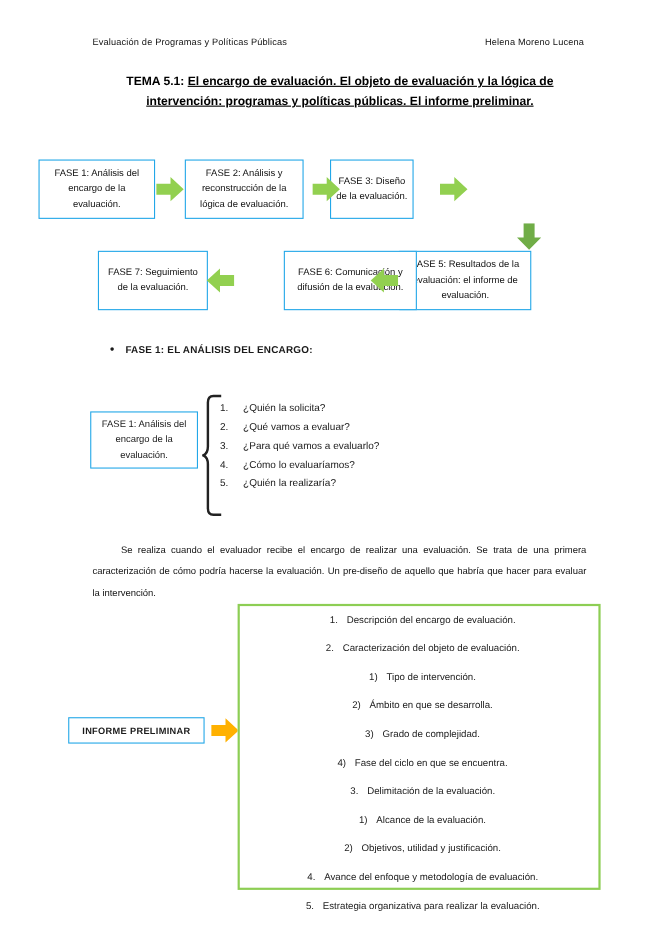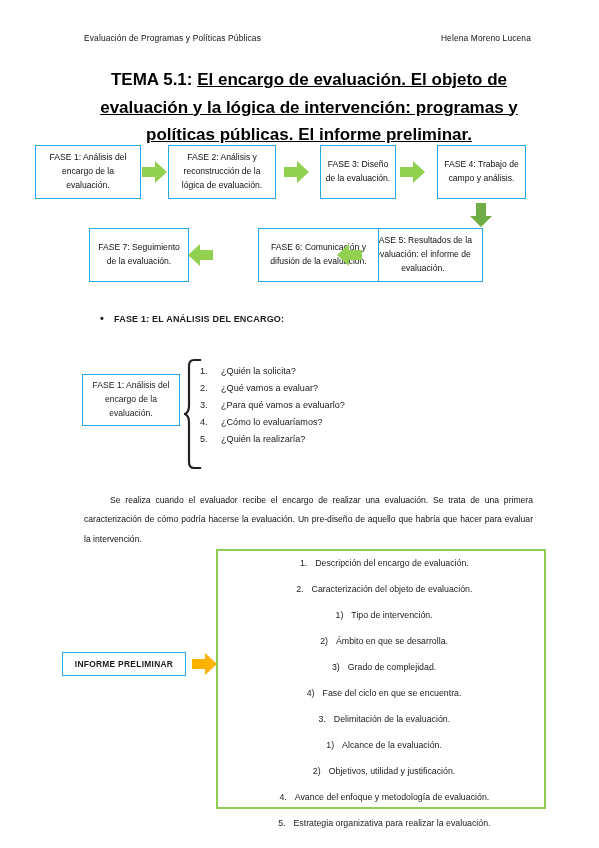--- a/index.html
+++ b/index.html
@@ -36,21 +36,21 @@
     color: #111;
     gap: 44px;
   }
 
   .doc-title {
     position: absolute;
     top: 66px;
     left: 84px;
     width: 450px;
     text-align: center;
-    font-size: 17px;
+    font-size: 11px;
     font-weight: bold;
     line-height: 1.62;
     color: #000;
   }
   .doc-title .plain { text-decoration: none; }
   .doc-title .ul { text-decoration: underline; }
 
   
   .flow { position: absolute; left: 0; top: 0; width: 599px; height: 848px; }
 
@@ -195,22 +195,21 @@
   </div>
 
   <div class="doc-title">
     <span class="plain">TEMA 5.1: </span><span class="ul">El encargo de evaluación. El objeto de evaluación y la lógica de intervención: programas y políticas públicas. El informe preliminar.</span>
   </div>
 
   <div class="flow">
 
     <div class="fbox" style="left:35px;  top:145px; width:106px; height:54px;">FASE 1: Análisis del encargo de la evaluación.</div>
     <div class="fbox" style="left:168px; top:145px; width:108px; height:54px;">FASE 2: Análisis y reconstrucción de la lógica de evaluación.</div>
-    <div class="fbox" style="left:320px; top:145px; width:76px;  height:54px;">FASE 3: Diseño de la evaluación.</div>
-    <div class="fbox" style="left:437px; top:145px; width:89px;  height:54px;">FASE 4: Trabajo de campo y análisis.</div>
+    <div class="fbox" style="left:300px; top:145px; width:76px;  height:54px;">FASE 3: Diseño de la evaluación.</div>
 
     <div class="fbox" style="left:363px; top:228px; width:120px; height:54px;">FASE 5: Resultados de la evaluación: el informe de evaluación.</div>
     <div class="fbox" style="left:214px; top:228px; width:121px; height:54px;margin-left:44px;">FASE 6: Comunicación y difusión de la evaluación.</div>
     <div class="fbox" style="left:89px;  top:228px; width:100px;  height:54px;">FASE 7: Seguimiento de la evaluación.</div>
 
     <svg class="arrow-svg" style="left:142px; top:160px;" width="26" height="24" viewBox="0 0 26 24">
       <polygon points="0,7 13,7 13,1 25,12 13,23 13,17 0,17" fill="#92D050"></polygon>
     </svg>
     <svg class="arrow-svg" style="left:284px; top:160px;" width="26" height="24" viewBox="0 0 26 24">
       <polygon points="0,7 13,7 13,1 25,12 13,23 13,17 0,17" fill="#92D050"></polygon>

